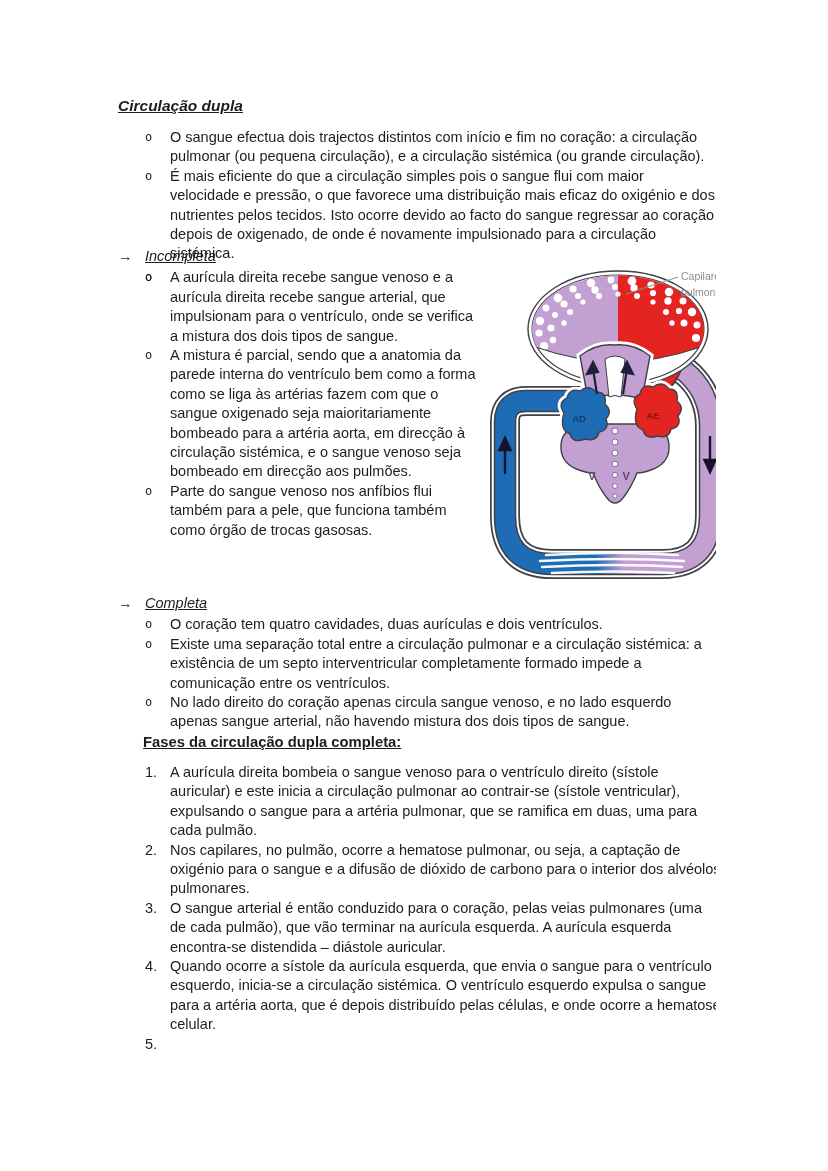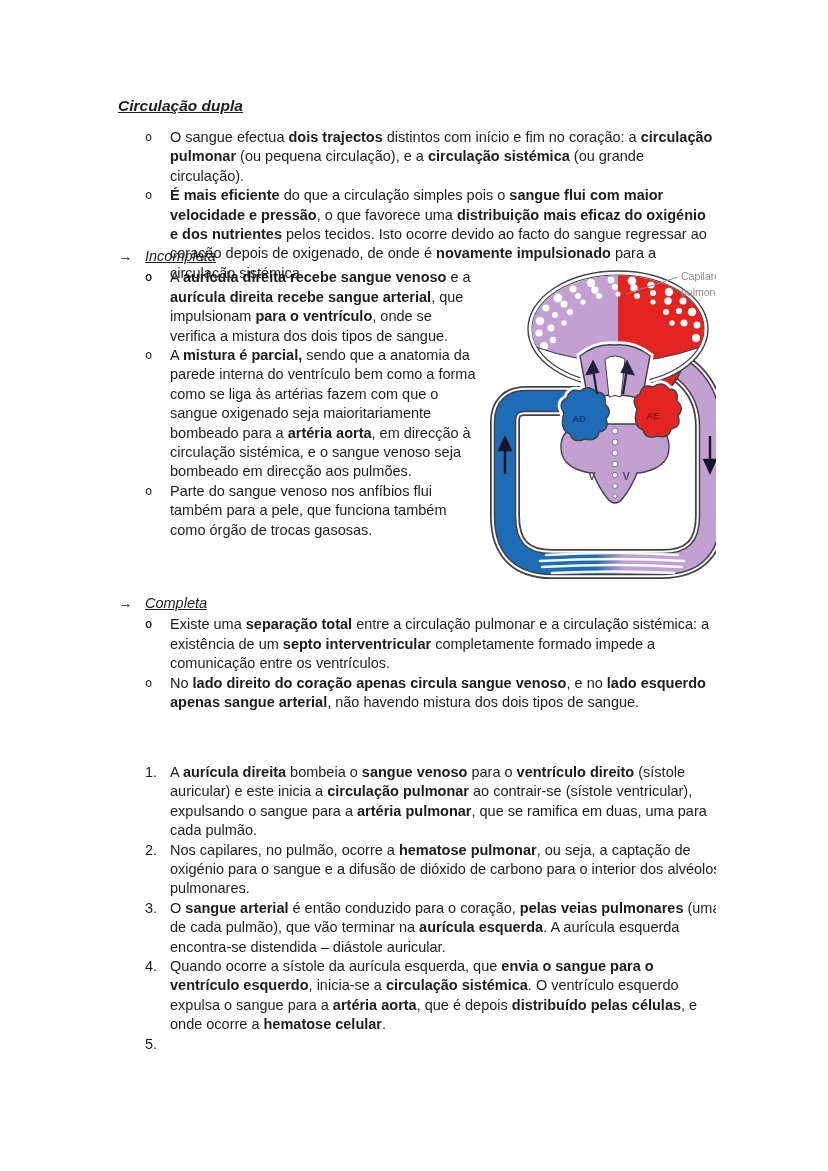--- a/index.html
+++ b/index.html
@@ -20,21 +20,21 @@
   .numitem .marker{position:absolute;left:2px;top:0;}
   .intro{left:145px;top:126px;width:572px;}
   .sec-incompleta{left:118px;top:247px;width:360px;}
   .sec-incompleta .bullets{margin-left:27px;width:334px;}
   .sec-completa{left:118px;top:594px;width:600px;}
   .sec-completa .bullets{margin-left:27px;width:575px;}
   .fases{left:143px;top:733px;font-size:14.8px;font-weight:bold;
          text-decoration:underline;margin:0;}
   .numlist{left:143px;top:763px;width:578px;}
   .diagram{left:476px;top:261px;margin:0;}
-  b{font-weight:bold;}
+  b{font-weight:normal;}
   
   .f-ven{fill:var(--venous);} .f-art{fill:var(--arterial);} .f-mix{fill:var(--mixed);}
   .sk-ven{stroke:var(--venous);} .sk-art{stroke:var(--arterial);} .sk-mix{stroke:var(--mixed);}
   .tube{fill:none;stroke-linecap:butt;}
   .dark{stroke:var(--outline);}
   .white{stroke:#ffffff;}
   .halo{fill:#ffffff;stroke:#ffffff;stroke-width:7;}
   .blob{stroke:var(--outline);stroke-width:1.4;}
   .dot{fill:#ffffff;}
   .vdot{fill:#ffffff;stroke:#6d5585;stroke-width:0.8;}
@@ -228,34 +228,36 @@
     </svg>
   </figure>
 
   <section class="abs sec-completa">
     <div class="sec-head">
       <span class="sec-arrow">→</span><span class="sec-title">Completa</span>
     </div>
     <div class="bullets">
   <div class="bullet">
     <span class="marker">o</span>
+    <span class="btext">O coração tem <b>quatro cavidades</b>, duas aurículas e dois ventrículos.</span>
   </div>
 
   <div class="bullet">
     <span class="marker">o</span>
     <span class="btext">Existe uma <b>separação total</b> entre a circulação pulmonar e a circulação sistémica: a existência de um <b>septo interventricular</b> completamente formado impede a comunicação entre os ventrículos.</span>
   </div>
 
   <div class="bullet">
     <span class="marker">o</span>
     <span class="btext">No <b>lado direito do coração apenas circula sangue venoso</b>, e no <b>lado esquerdo apenas sangue arterial</b>, não havendo mistura dos dois tipos de sangue.</span>
   </div>
 </div>
   </section>
 
+  <h2 class="abs fases">Fases da circulação dupla completa:</h2>
 
   <div class="abs numlist">
   <div class="numitem">
     <span class="marker">1.</span>
     <span class="btext">A <b>aurícula direita</b> bombeia o <b>sangue venoso</b> para o <b>ventrículo direito</b> (sístole auricular) e este inicia a <b>circulação pulmonar</b> ao contrair-se (sístole ventricular), expulsando o sangue para a <b>artéria pulmonar</b>, que se ramifica em duas, uma para cada pulmão.</span>
   </div>
 
   <div class="numitem">
     <span class="marker">2.</span>
     <span class="btext">Nos capilares, no pulmão, ocorre a <b>hematose pulmonar</b>, ou seja, a captação de oxigénio para o sangue e a difusão de dióxido de carbono para o interior dos alvéolos pulmonares.</span>

